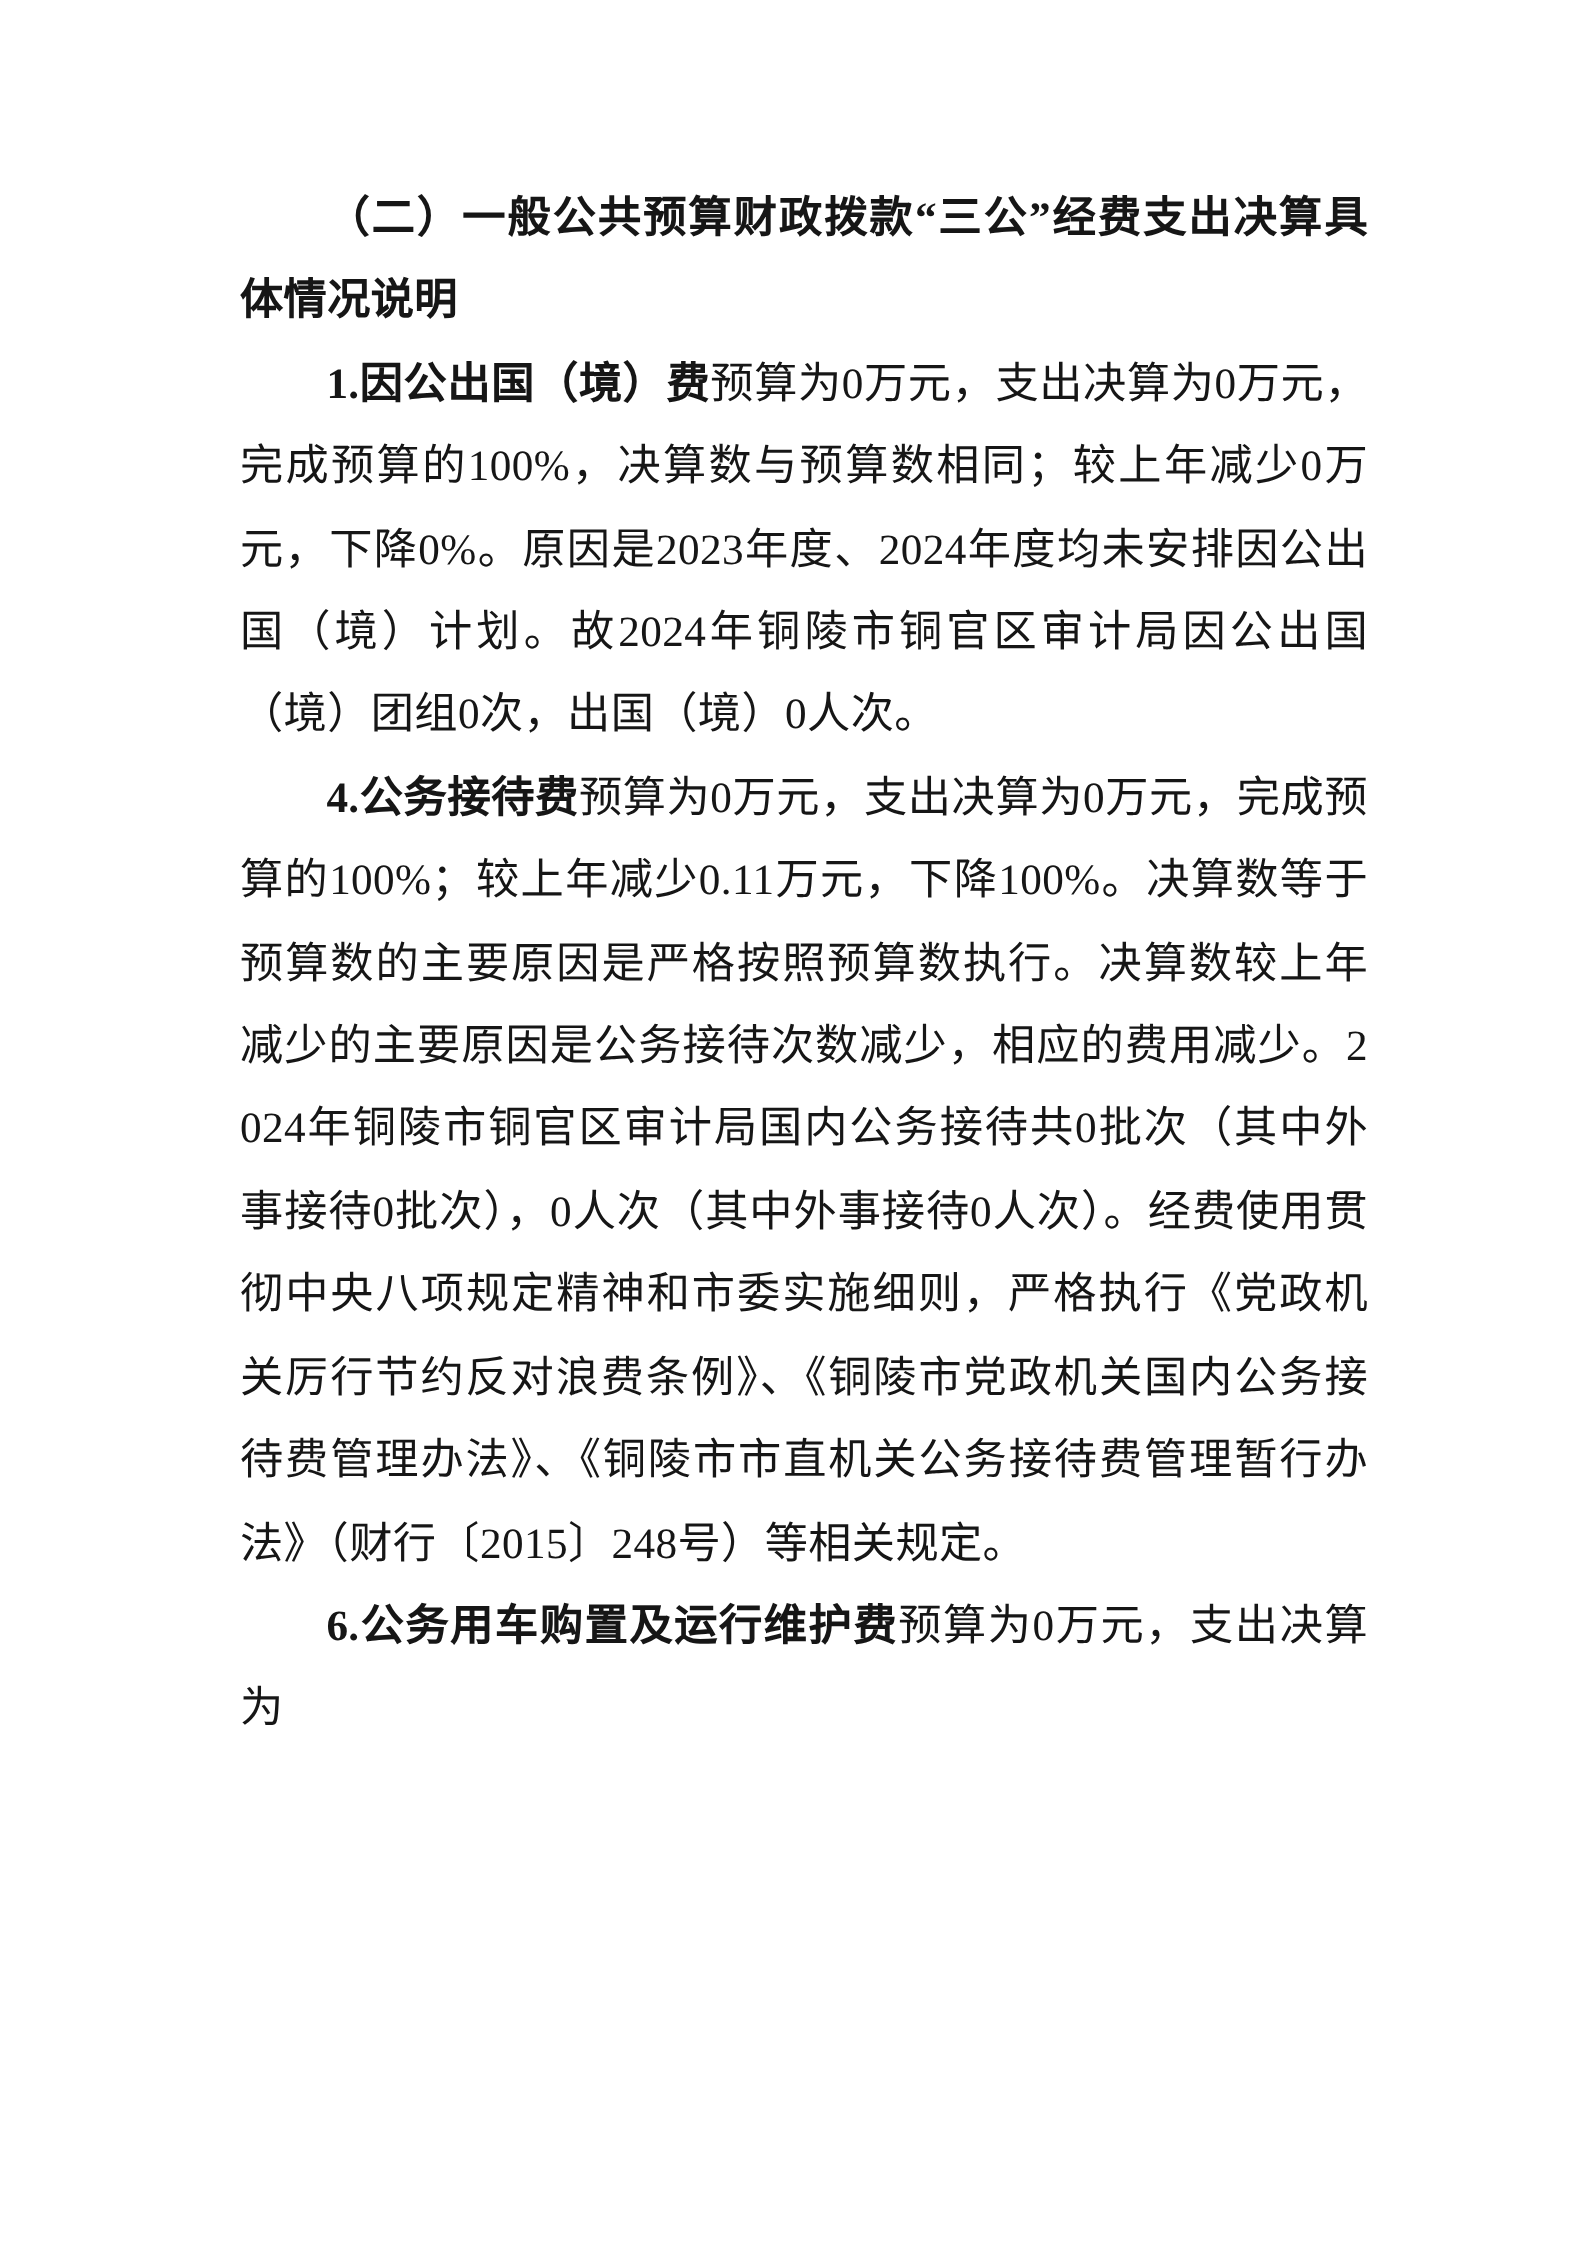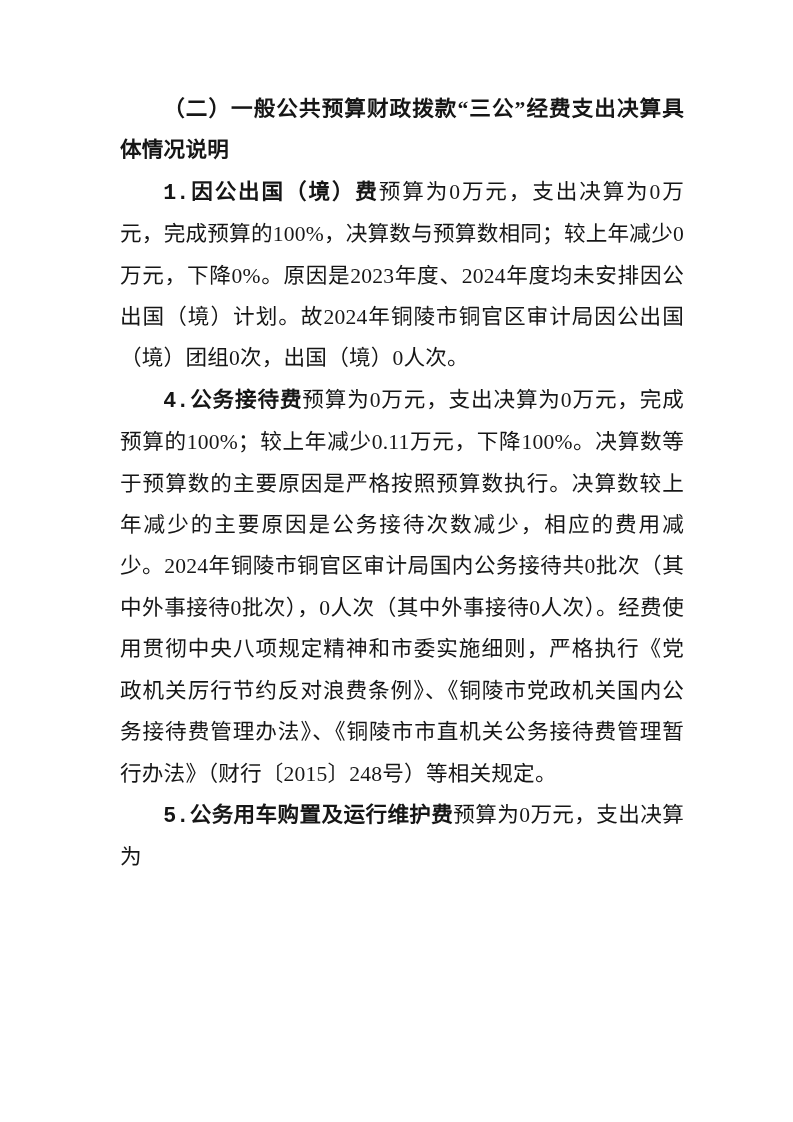--- a/index.html
+++ b/index.html
@@ -34,32 +34,31 @@
     padding: 0;
     font-size: inherit;
     line-height: inherit;
     text-indent: 2em;
   }
   h2.heading {
     font-weight: bold;
   }
   .lead {
     font-weight: bold;
-    font-family: Liberation Mono, monospace;
   }
 </style>
 </head>
 <body>
 
 <div class="page">
   <div class="content">
 
     <h2 class="heading">（二）一般公共预算财政拨款“三公”经费支出决算具体情况说明</h2>
 
 
     <p><span class="lead">1.因公出国（境）费</span><span>预算为0万元，支出决算为0万元，完成预算的100%，决算数与预算数相同；较上年减少0万元，下降0%。原因是2023年度、2024年度均未安排因公出国（境）计划。故2024年铜陵市铜官区审计局因公出国（境）团组0次，出国（境）0人次。</span></p>
 
     <p><span class="lead">4.公务接待费</span><span>预算为0万元，支出决算为0万元，完成预算的100%；较上年减少0.11万元，下降100%。决算数等于预算数的主要原因是严格按照预算数执行。决算数较上年减少的主要原因是公务接待次数减少，相应的费用减少。2024年铜陵市铜官区审计局国内公务接待共0批次（其中外事接待0批次），0人次（其中外事接待0人次）。经费使用贯彻中央八项规定精神和市委实施细则，严格执行《党政机关厉行节约反对浪费条例》、《铜陵市党政机关国内公务接待费管理办法》、《铜陵市市直机关公务接待费管理暂行办法》（财行〔2015〕248号）等相关规定。</span></p>
 
-    <p><span class="lead">5.公务用车购置及运行维护费</span><span>预算为0万元，支出决算为</span></p>
+    <p><span class="lead">6.公务用车购置及运行维护费</span><span>预算为0万元，支出决算为</span></p>
 
   </div>
 </div>
 
 </body></html>

